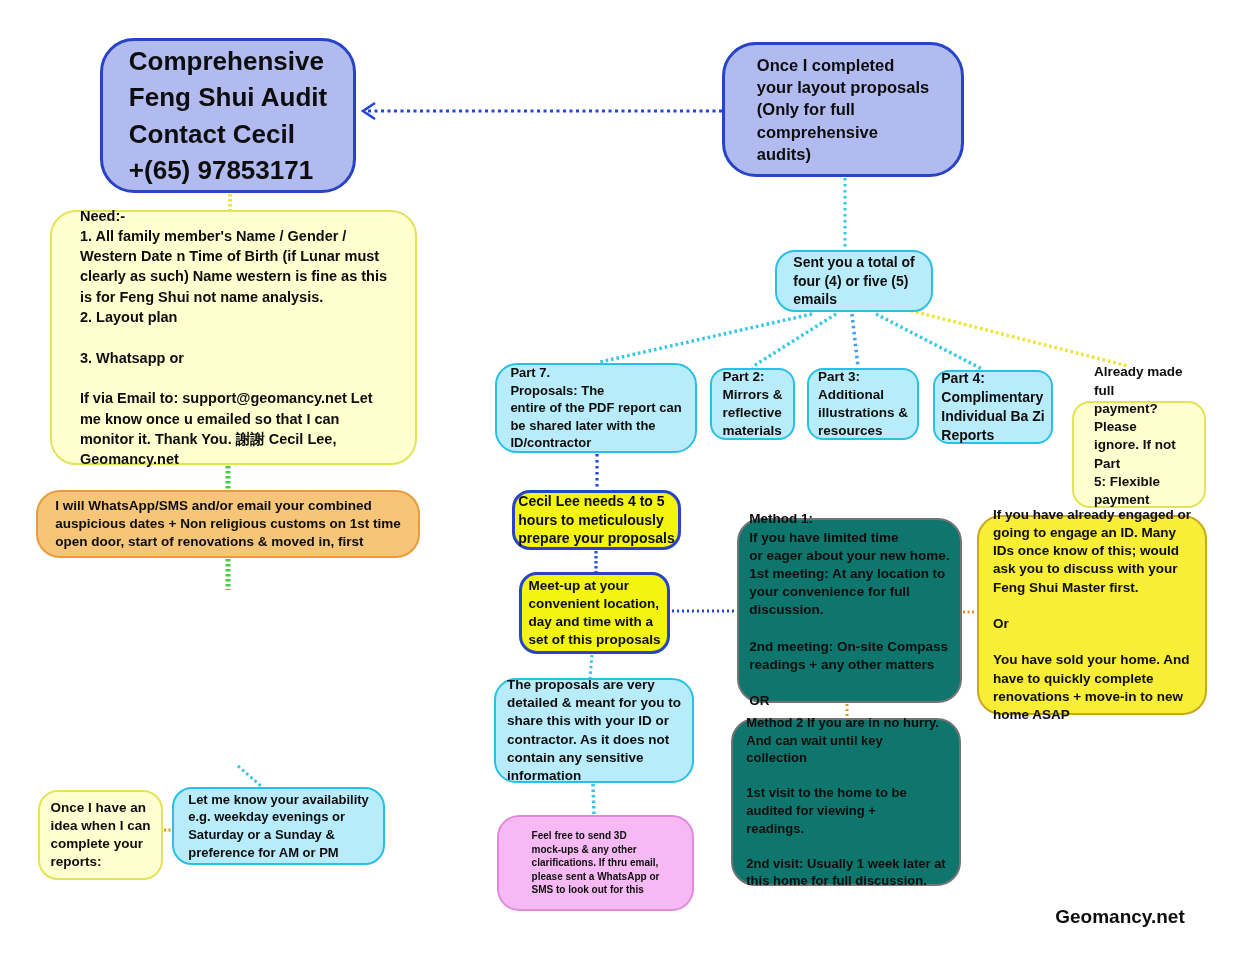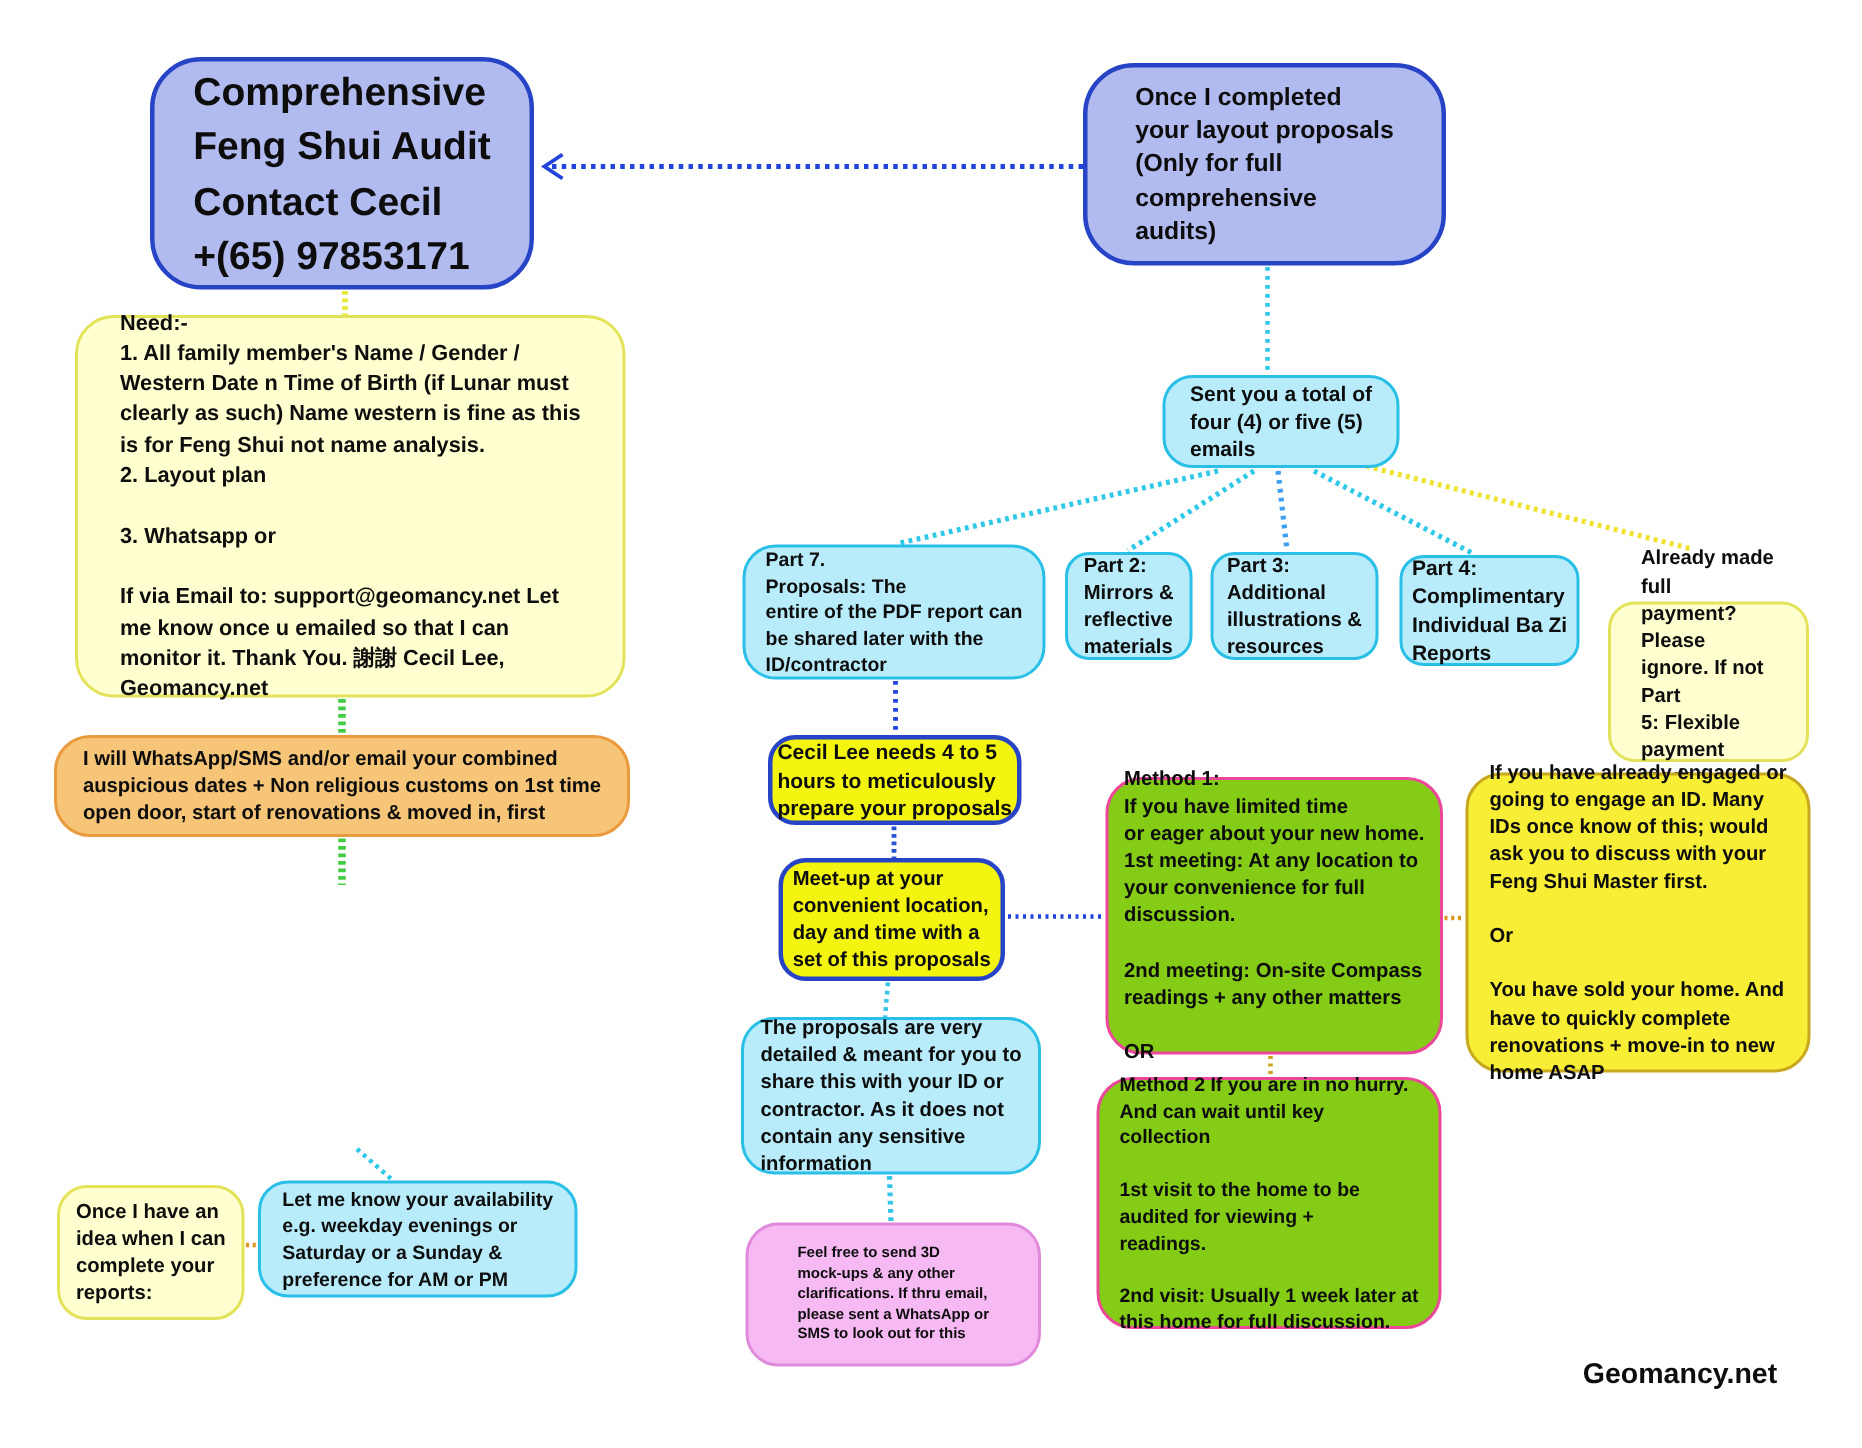--- a/index.html
+++ b/index.html
@@ -14,21 +14,21 @@
     border-radius:22px;line-height:1.35;
     box-sizing:border-box;padding:4px 8px;
   }
   
   .periwinkle{background:#b2bbf0;border:3px solid #2743c6;border-radius:34px;}
   .paleyellow{background:#ffffcf;border:2px solid #e3e35a;}
   .orange{background:#f7c577;border:2px solid #ea9b3e;}
   .green{background:#8fef8f;border:2px solid #52c452;}
   .cyan{background:#b8ecfa;border:2px solid #29bfe6;}
   .vividyellow{background:#f4f411;border:3px solid #2743c6;}
-  .gold{background:#84cc16;border:2px solid #ec4899;}
+  .gold{background:#0f766e;border:2px solid #737373;}
   .brightyellow{background:#f8ee35;border:2px solid #c7a81f;}
   .pink{background:#f6b9f3;border:2px solid #df8adb;}
 
   
   .b-comprehensive{left:100px;top:38px;width:256px;height:155px;font-size:26px;line-height:1.4;}
   .b-layout{left:722px;top:42px;width:242px;height:135px;font-size:16.5px;}
   .b-need{left:50px;top:210px;width:367px;height:255px;font-size:14.5px;line-height:1.4;border-radius:26px;}
   .b-orange{left:36px;top:490px;width:384px;height:68px;font-size:13.5px;border-radius:24px;}
   .b-green{left:36px;top:590px;width:401px;height:175px;font-size:13px;line-height:1.4;border-radius:24px;}
   .b-onceidea{left:38px;top:790px;width:125px;height:90px;font-size:13.5px;border-radius:20px;}

